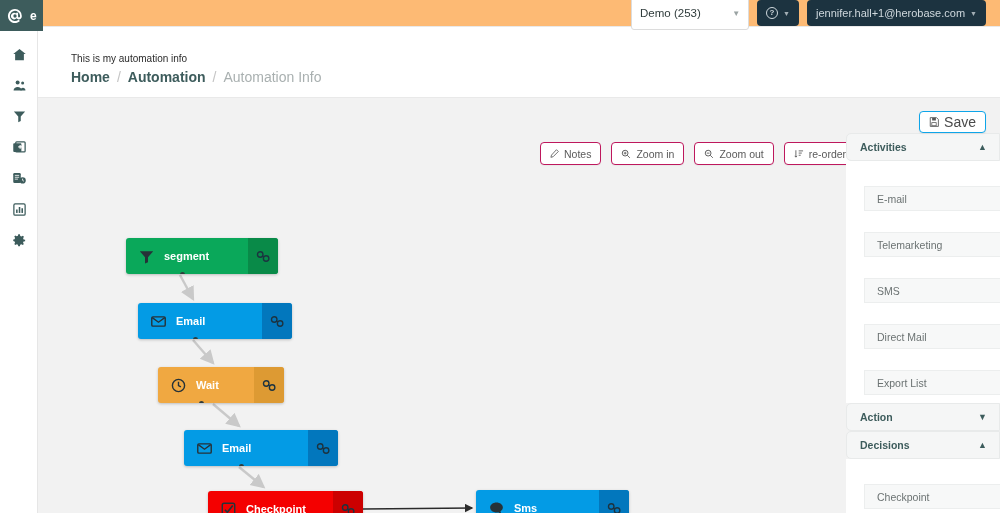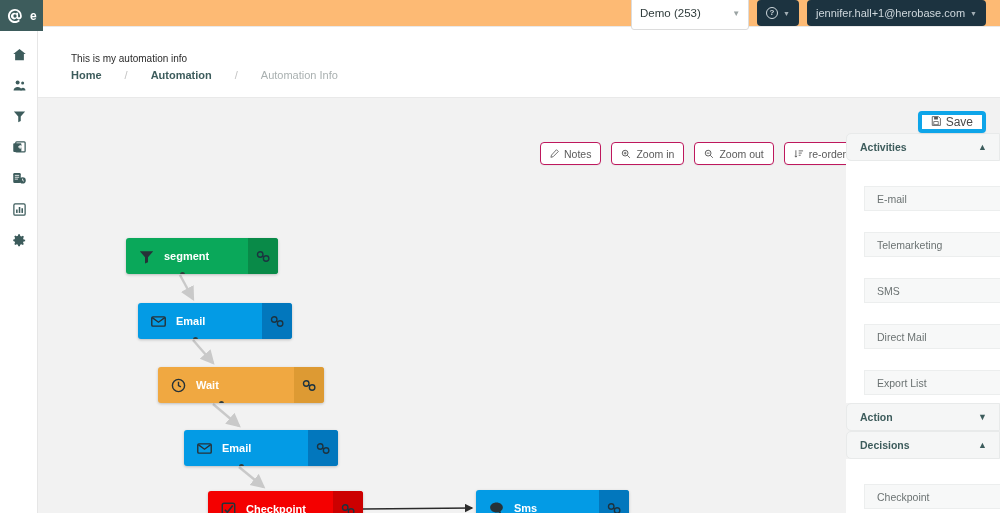--- a/index.html
+++ b/index.html
@@ -63,21 +63,21 @@
     font-size: 8px; line-height: 9px; text-align: center; font-weight: 700;
   }
 
   
   .pagehead {
     position: absolute; left: 38px; top: 43px; right: 0; height: 55px;
     background: #fff; border-bottom: 1px solid #e9e9e9; padding: 10px 0 0 33px;
     z-index: 10;
   }
   .page-title { font-size: 10px; color: #2b2b2b; font-weight: 400; margin-bottom: 5px; }
-  .crumbs { font-size: 11px; display: flex; align-items: center; gap: 23px; }
+  .crumbs { font-size: 14px; display: flex; align-items: center; gap: 7px; }
   .crumbs a { color: #3d5c5c; font-weight: 700; text-decoration: none; cursor: pointer; }
   .crumbs .sep { color: #c4c4c4; font-weight: 400; }
   .crumbs .cur { color: #a9b0b0; }
 
   
   .side-strip {
     position: absolute; left: 38px; top: 98px; width: 0px; height: 415px; background: #fff;
   }
 
   
@@ -116,23 +116,23 @@
     position: absolute; top: 44px; left: 502px; display: flex; gap: 10px; z-index: 6;
   }
   .tool-btn {
     height: 23px; background: #fff; border: 1px solid #be185d; border-radius: 4px;
     display: flex; align-items: center; gap: 5px; padding: 0 9px;
     font-size: 10.5px; color: #5a5a5a; cursor: pointer; box-shadow: 0 1px 1px rgba(0,0,0,.04);
   }
   .tool-btn svg { display: block; }
   .save-btn {
     position: absolute; top: 13px; right: 14px; z-index: 8;
-    height: 22px; background: #fff; border: 4px solid #0ea5e9; border-radius: 4px;
+    height: 22px; background: #fff; border: 1px solid #0ea5e9; border-radius: 4px;
     display: flex; align-items: center; gap: 5px; padding: 0 9px;
-    font-size: 12px; color: #4a4a4a; cursor: pointer; box-shadow: 0 1px 2px rgba(0,0,0,.06);
+    font-size: 14px; color: #4a4a4a; cursor: pointer; box-shadow: 0 1px 2px rgba(0,0,0,.06);
   }
 
   
   .rpanel {
     position: absolute; right: 0; top: 35px; width: 154px; bottom: 0;
     z-index: 7;
   }
   .acc { margin-bottom: 0; text-align: center; }
   .acc-head {
     height: 28px; background: #f5f6f6; border: 1px solid #e8eaea;
@@ -306,21 +306,21 @@
      </div>
      <div class="handle" style="background:#0277bd">
         <svg width="17" height="13" viewBox="0 0 26 18">
     <ellipse cx="8" cy="6" rx="4.2" ry="4.2" fill="none" stroke="#1c3340" stroke-width="2.1"></ellipse>
     <ellipse cx="17" cy="12" rx="4.2" ry="4.2" fill="none" stroke="#1c3340" stroke-width="2.1"></ellipse>
     <path d="M11.4 8.6 13.6 9.7" stroke="#1c3340" stroke-width="2.1"></path>
   </svg>
      </div>
      <span class="dot"></span>
         </div>
-        <div class="node" style="left: 120px; top: 269px; width: 166px; background: rgb(240, 168, 65);">
+        <div class="node" style="left: 120px; top: 269px; width: 126px; background: rgb(240, 168, 65);">
           <div class="body">
         <span class="nicon">
               <svg width="17" height="17" viewBox="0 0 24 24">
                 <circle cx="12" cy="12" r="8.6" fill="none" stroke="#263238" stroke-width="2"></circle>
                 <path d="M12 6.8V12l3.4 2" fill="none" stroke="#263238" stroke-width="2"></path>
               </svg>
             </span>
         <span class="nlabel">Wait</span>
      </div>
      <div class="handle" style="background:#dd9a33">

